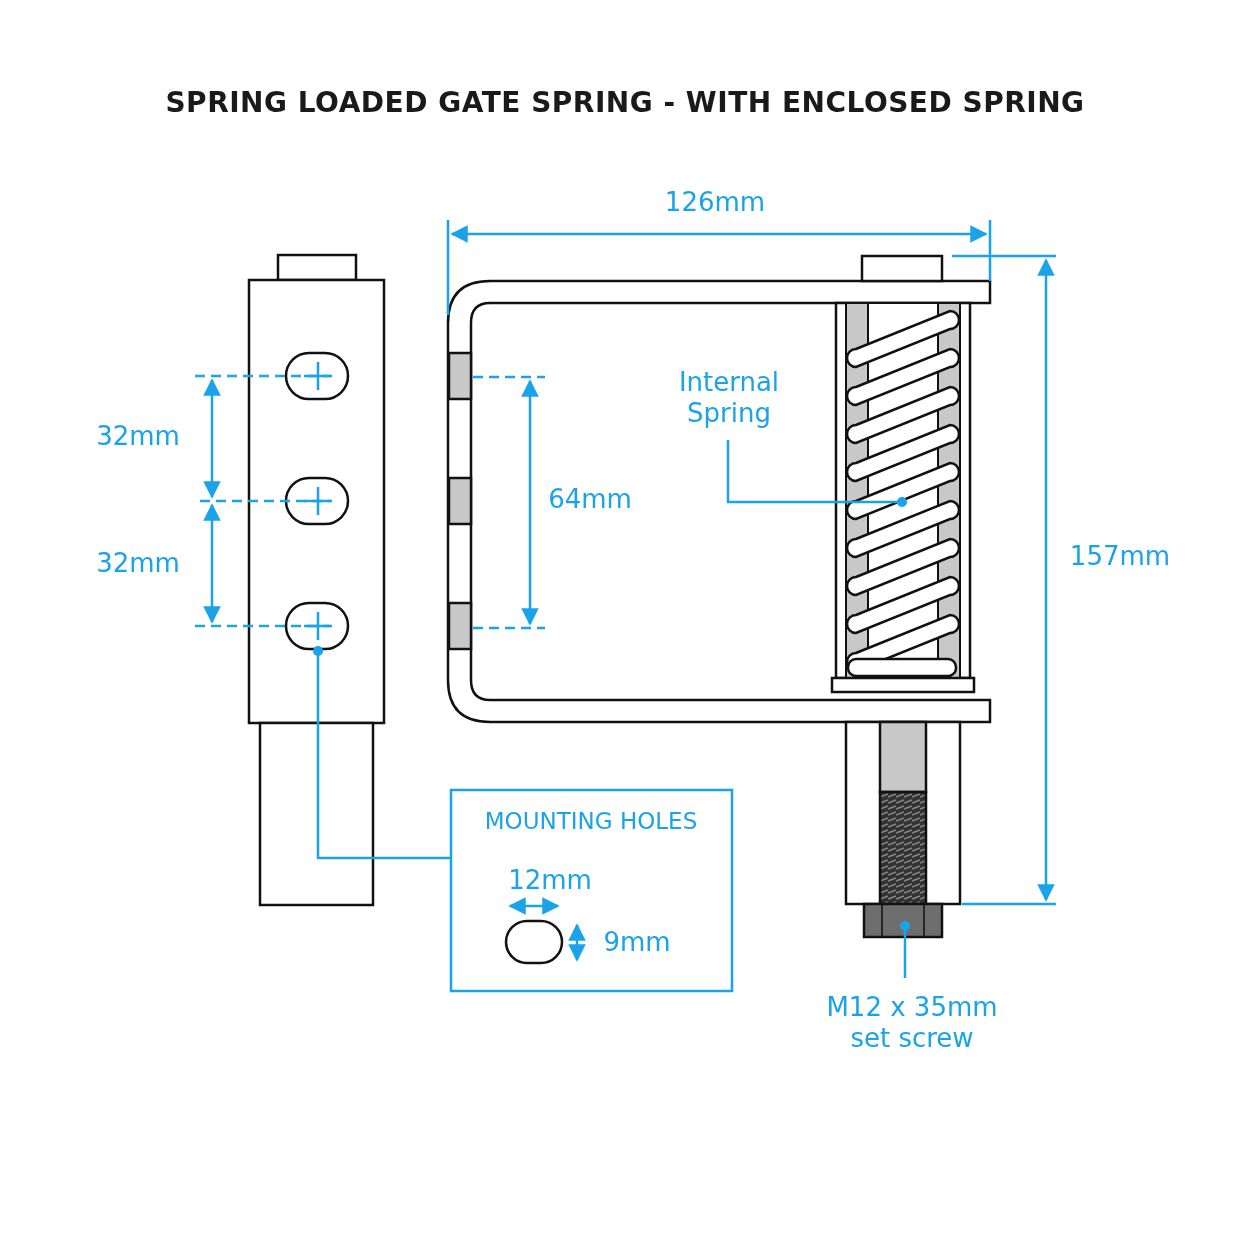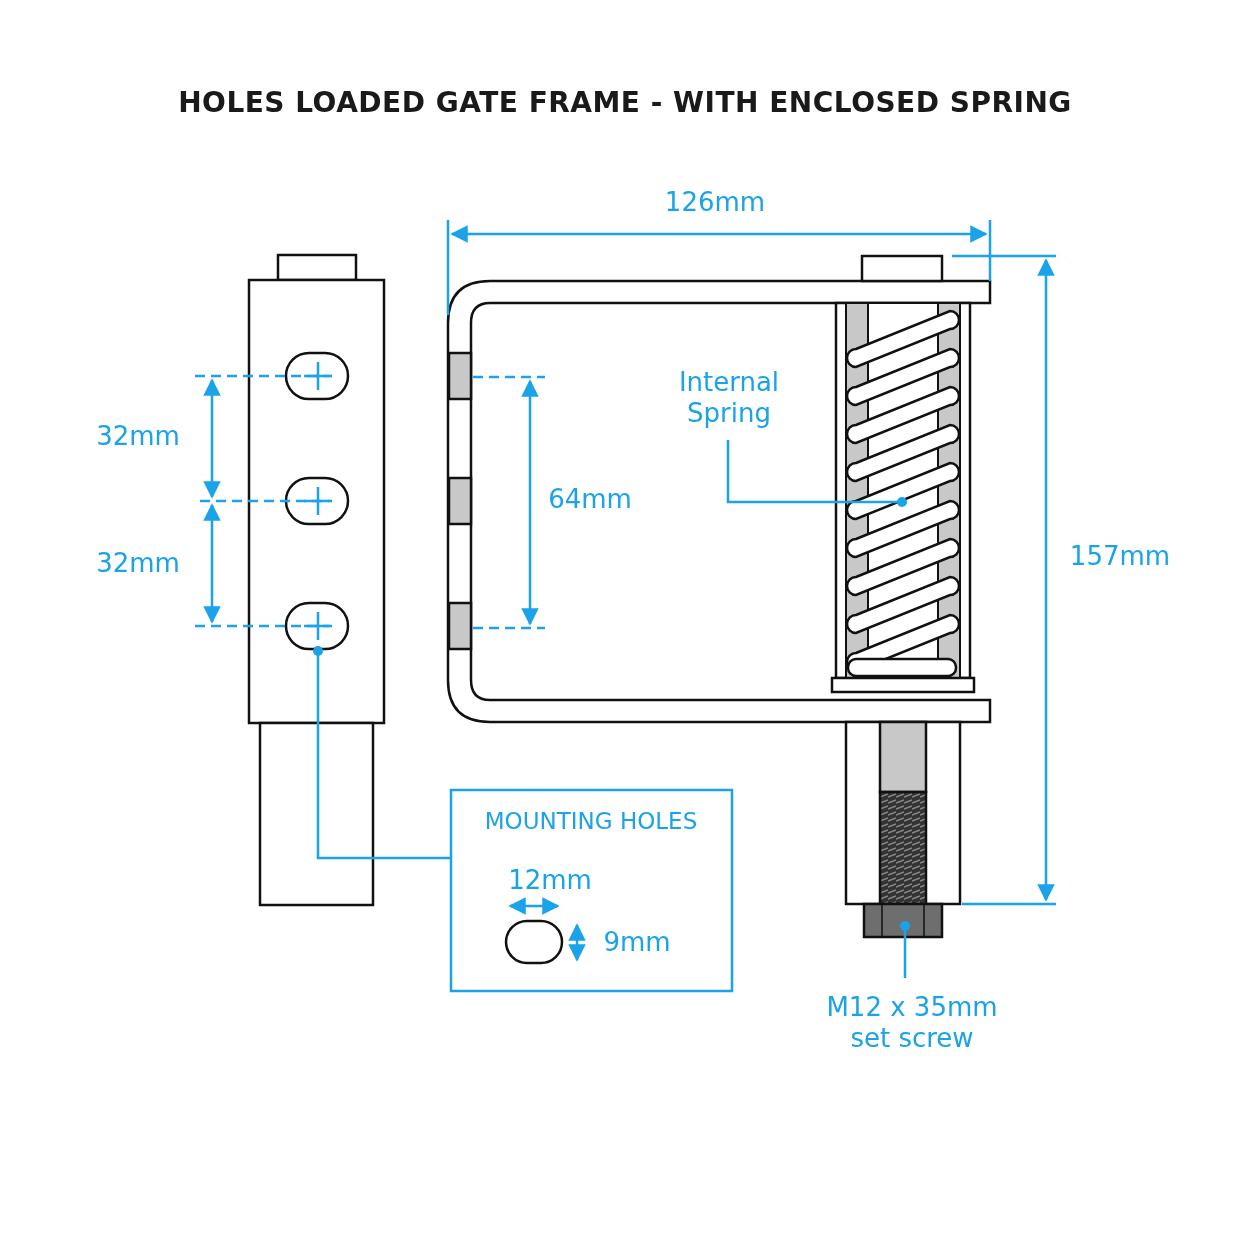--- a/index.html
+++ b/index.html
@@ -4,21 +4,21 @@
 <style>
   html,body{margin:0;padding:0;background:#fff;}
   body{width:1250px;height:1250px;position:relative;overflow:hidden;font-family:"Liberation Sans",sans-serif;}
   #title{position:absolute;left:0;top:86px;width:1250px;text-align:center;font-family:"DejaVu Sans",sans-serif;font-weight:bold;font-size:28px;letter-spacing:0.5px;color:#1a1a1a;}
   svg{position:absolute;left:0;top:0;}
   .lbl{font-family:"DejaVu Sans",sans-serif;fill:#1aa3e8;}
 </style>
 </head>
 <body>
 
-<div id="title">HOLES LOADED GATE FRAME - WITH ENCLOSED SPRING</div>
+<div id="title">SPRING LOADED GATE SPRING - WITH ENCLOSED SPRING</div>
 
 <svg width="1250" height="1250" viewBox="0 0 1250 1250">
   <defs>
     <marker id="arr" viewBox="0 0 10 10" refX="9" refY="5" markerWidth="7" markerHeight="7" orient="auto-start-reverse">
       <path d="M0,0 L10,5 L0,10 z" fill="#1aa3e8"></path>
     </marker>
     <pattern id="thread" width="8" height="6" patternUnits="userSpaceOnUse">
       <rect width="8" height="6" fill="#333"></rect>
       <line x1="0" y1="5" x2="8" y2="2" stroke="#888" stroke-width="1.5"></line>
     </pattern>

